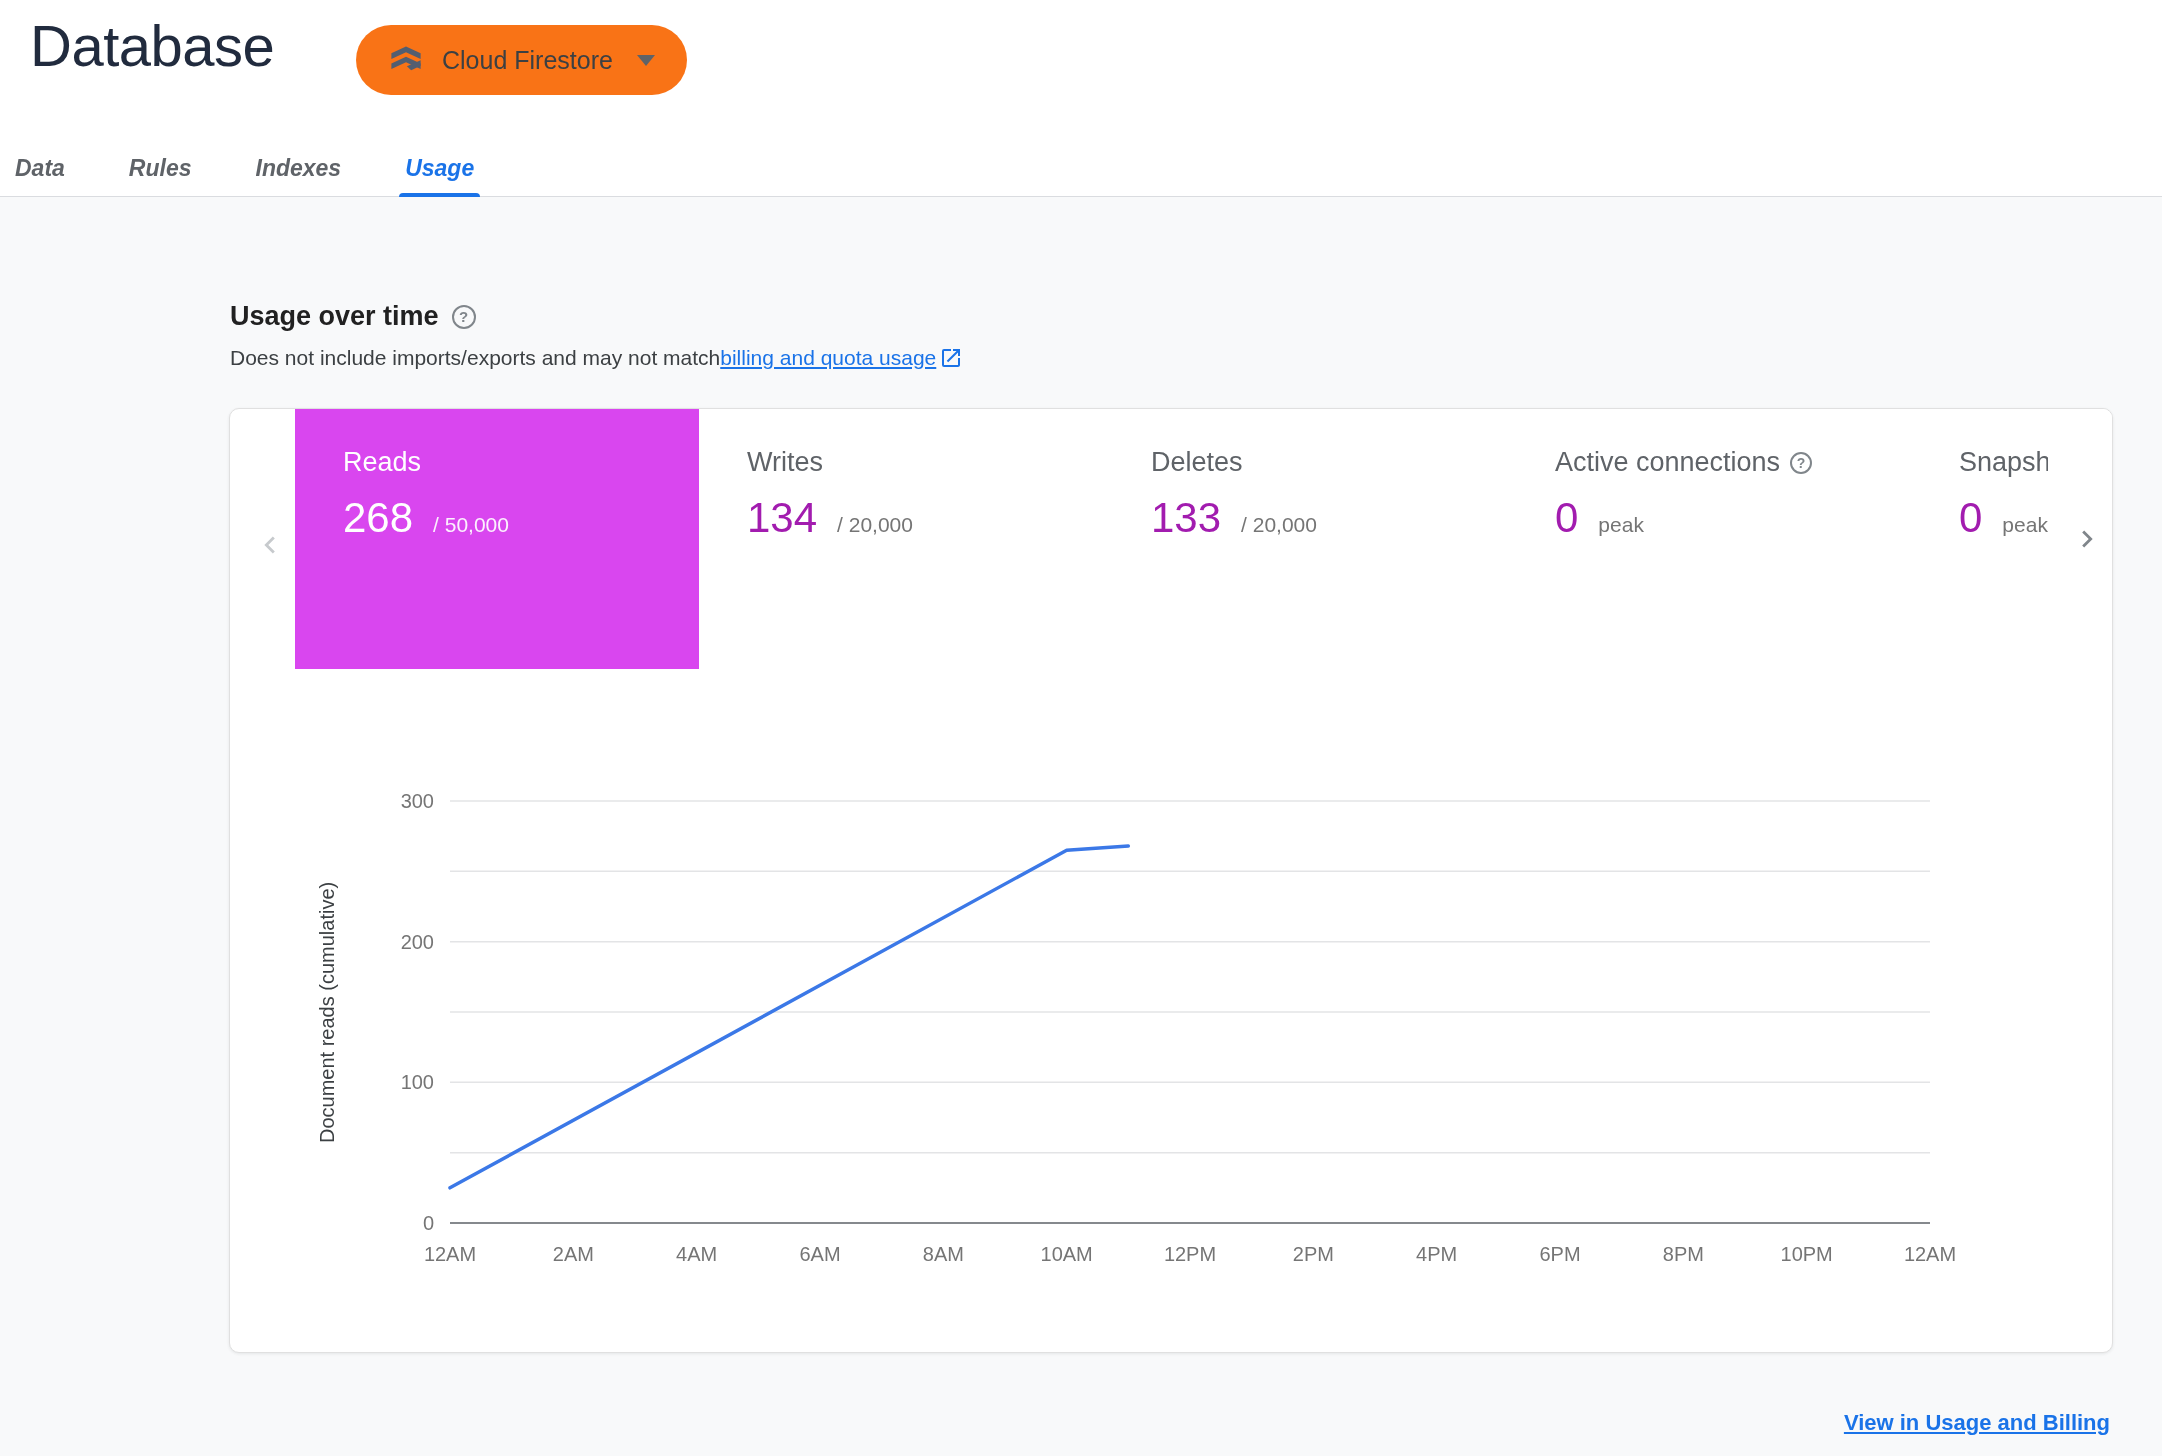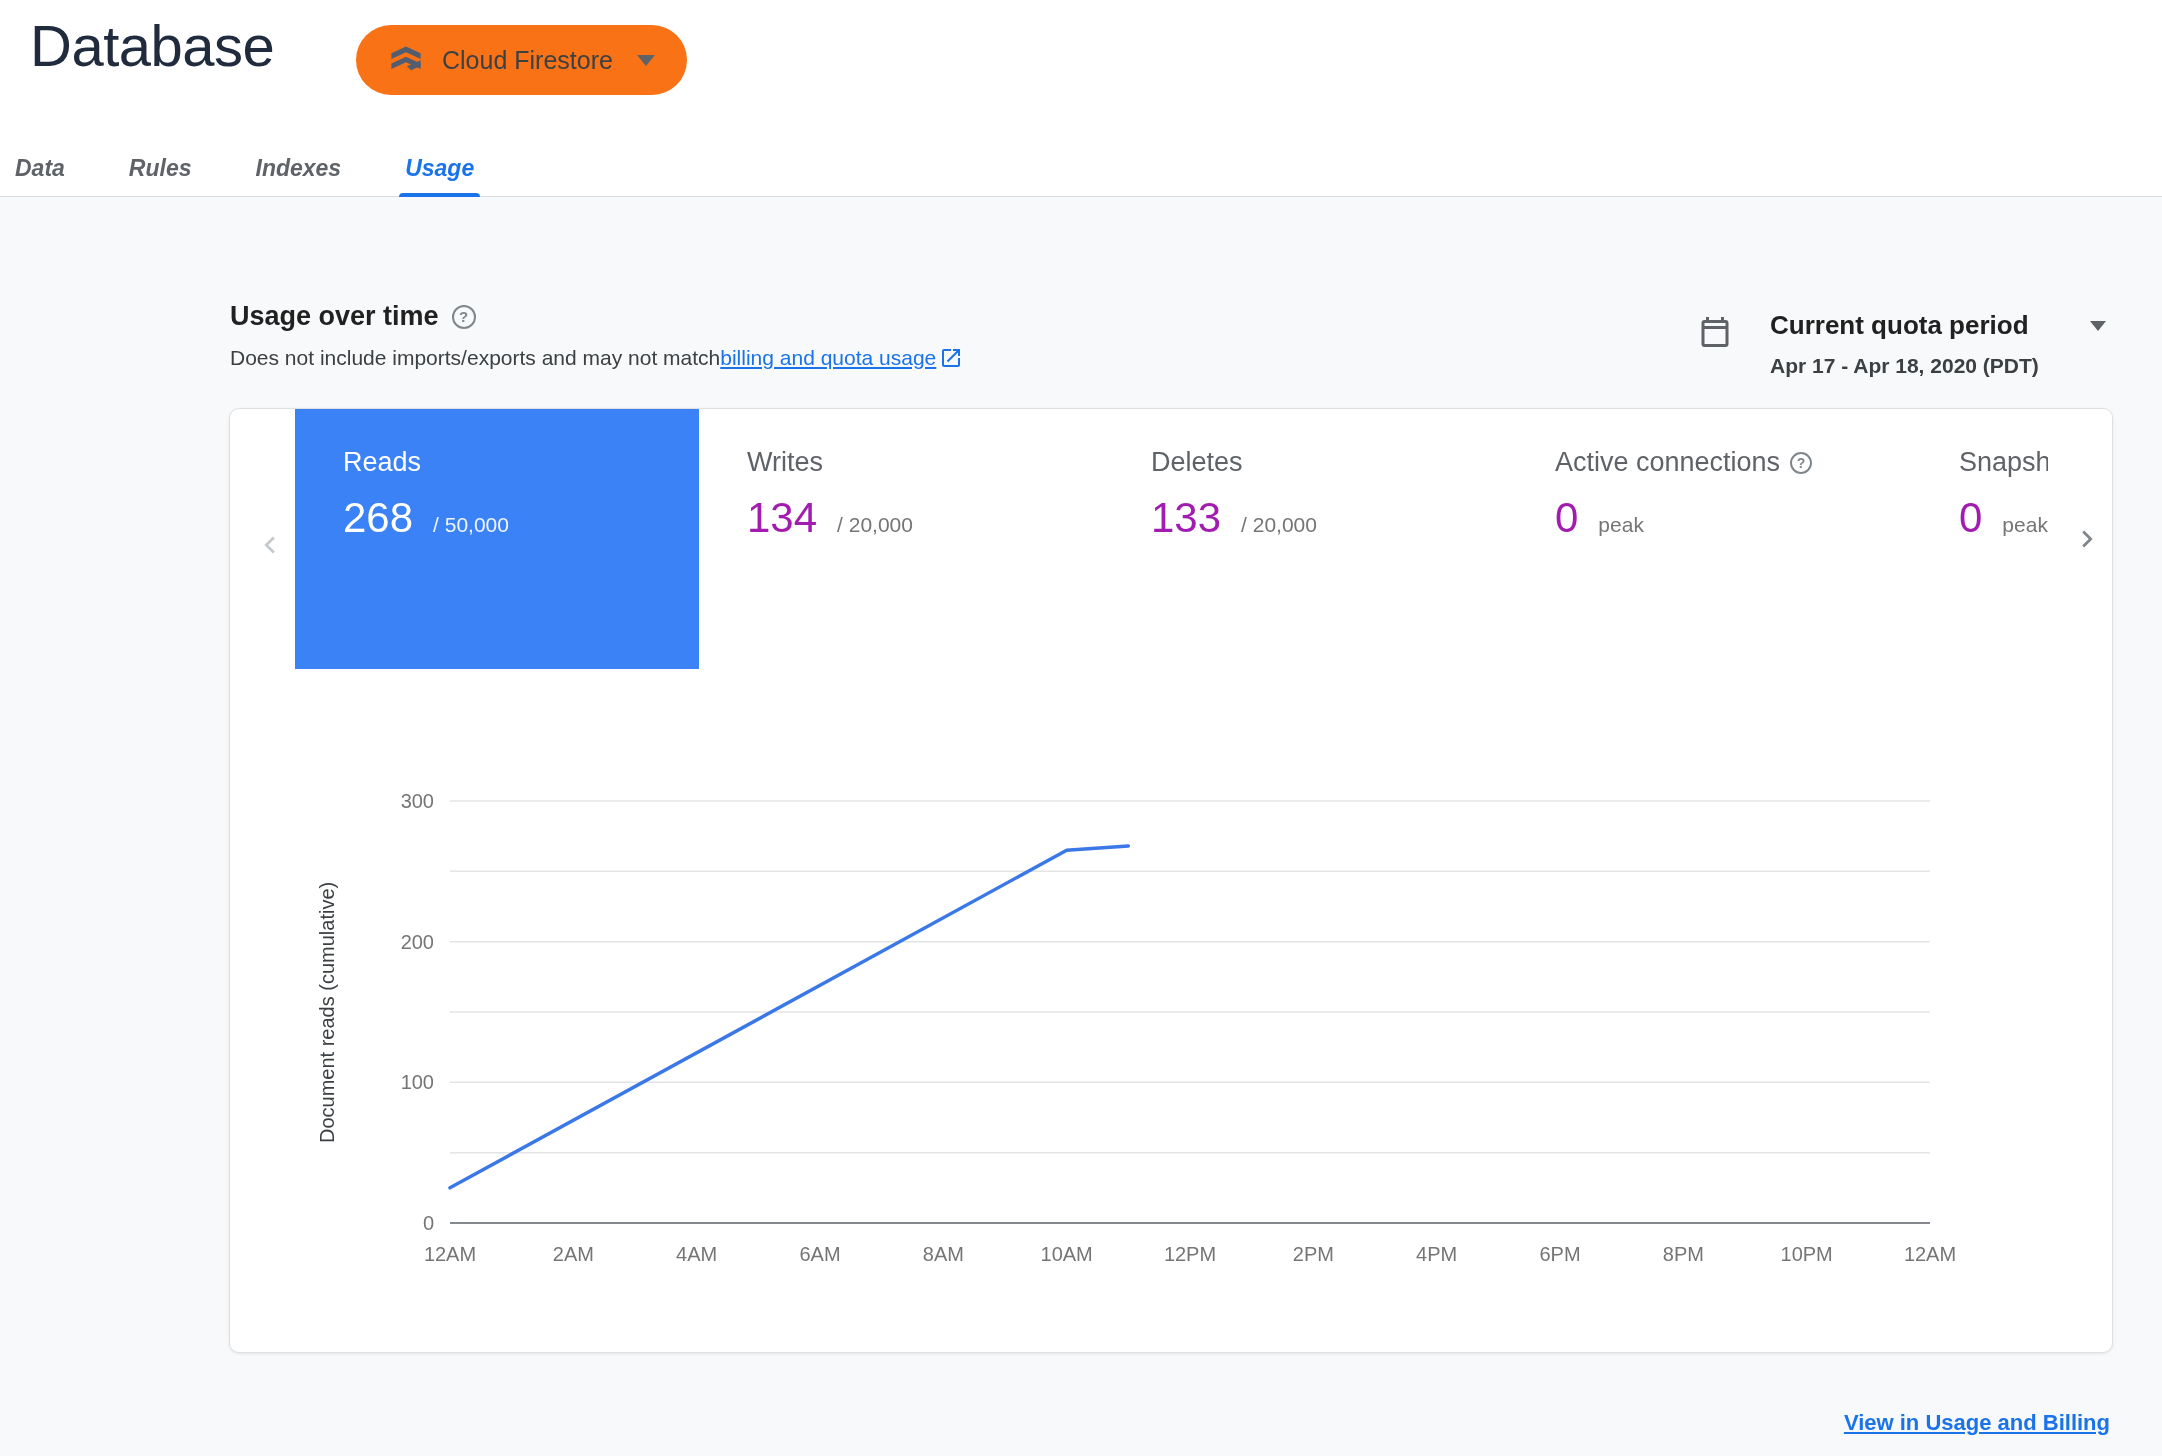--- a/index.html
+++ b/index.html
@@ -46,21 +46,21 @@
     font-size:26px; font-weight:700; color:#212121; }
   .quota-date { margin-top:13px; font-size:21px; font-weight:700; color:#3c4043; }
 
   
   .card { position:absolute; left:229px; top:408px; width:1884px; height:945px; background:#fff;
     border:1px solid #e0e0e0; border-radius:10px; box-shadow:0 1px 3px rgba(60,64,67,0.10);
     overflow:hidden; }
 
   
   .tile { position:absolute; top:0; width:404px; height:260px; padding:38px 0 0 48px; cursor:pointer; }
-  .tile.selected { background:#3b82f6; }
+  .tile.selected { background:#d946ef; }
   .tile-label { display:flex; align-items:center; gap:10px; font-size:27px; color:#5f6368; white-space:nowrap; }
   .tile.selected .tile-label { color:#ffffff; }
   .tile-values { margin-top:16px; display:flex; align-items:baseline; gap:20px; }
   .tile-value { font-size:42px; color:#a21caf; }
   .tile-denom { font-size:21px; color:#757575; }
   .tile.selected .tile-value { color:#ffffff; }
   .tile.selected .tile-denom { color:rgba(255,255,255,0.92); }
   .tile .help { width:22px; height:22px; font-size:14px; }
 
   .scroll-left { position:absolute; left:18px; top:114px; width:44px; height:44px; display:flex;
@@ -126,34 +126,20 @@
   <div class="usage-subtitle">
     <span>Does not include imports/exports and may not match</span>
     <a class="subtitle-link">billing and quota usage</a>
     <span class="ext-icon">
       <svg width="24" height="24" viewBox="0 0 24 24">
         <path fill="#1a73e8" d="M19 19H5V5h7V3H5a2 2 0 0 0-2 2v14a2 2 0 0 0 2 2h14c1.1 0 2-.9 2-2v-7h-2v7zM14 3v2h3.59l-9.83 9.83 1.41 1.41L19 6.41V10h2V3h-7z"></path>
       </svg>
     </span>
   </div>
 
-  <div class="quota">
-    <span class="quota-cal">
-      <svg width="36" height="36" viewBox="0 0 24 24">
-        <path fill="#5f6368" d="M19 4h-1V2h-2v2H8V2H6v2H5a2 2 0 0 0-2 2v14a2 2 0 0 0 2 2h14a2 2 0 0 0 2-2V6a2 2 0 0 0-2-2zm0 16H5V10h14v10zM19 8H5V6h14v2z"></path>
-      </svg>
-    </span>
-    <div class="quota-text">
-      <div class="quota-row">
-        <span>Current quota period</span>
-        <span class="caret small"></span>
-      </div>
-      <div class="quota-date">Apr 17 - Apr 18, 2020 (PDT)</div>
-    </div>
-  </div>
 
   <div class="card">
 
     <div class="tile selected" style="left:65px">
       <div class="tile-label">
         <span>Reads</span>
       </div>
       <div class="tile-values">
         <span class="tile-value">268</span>
         <span class="tile-denom">/ 50,000</span>

